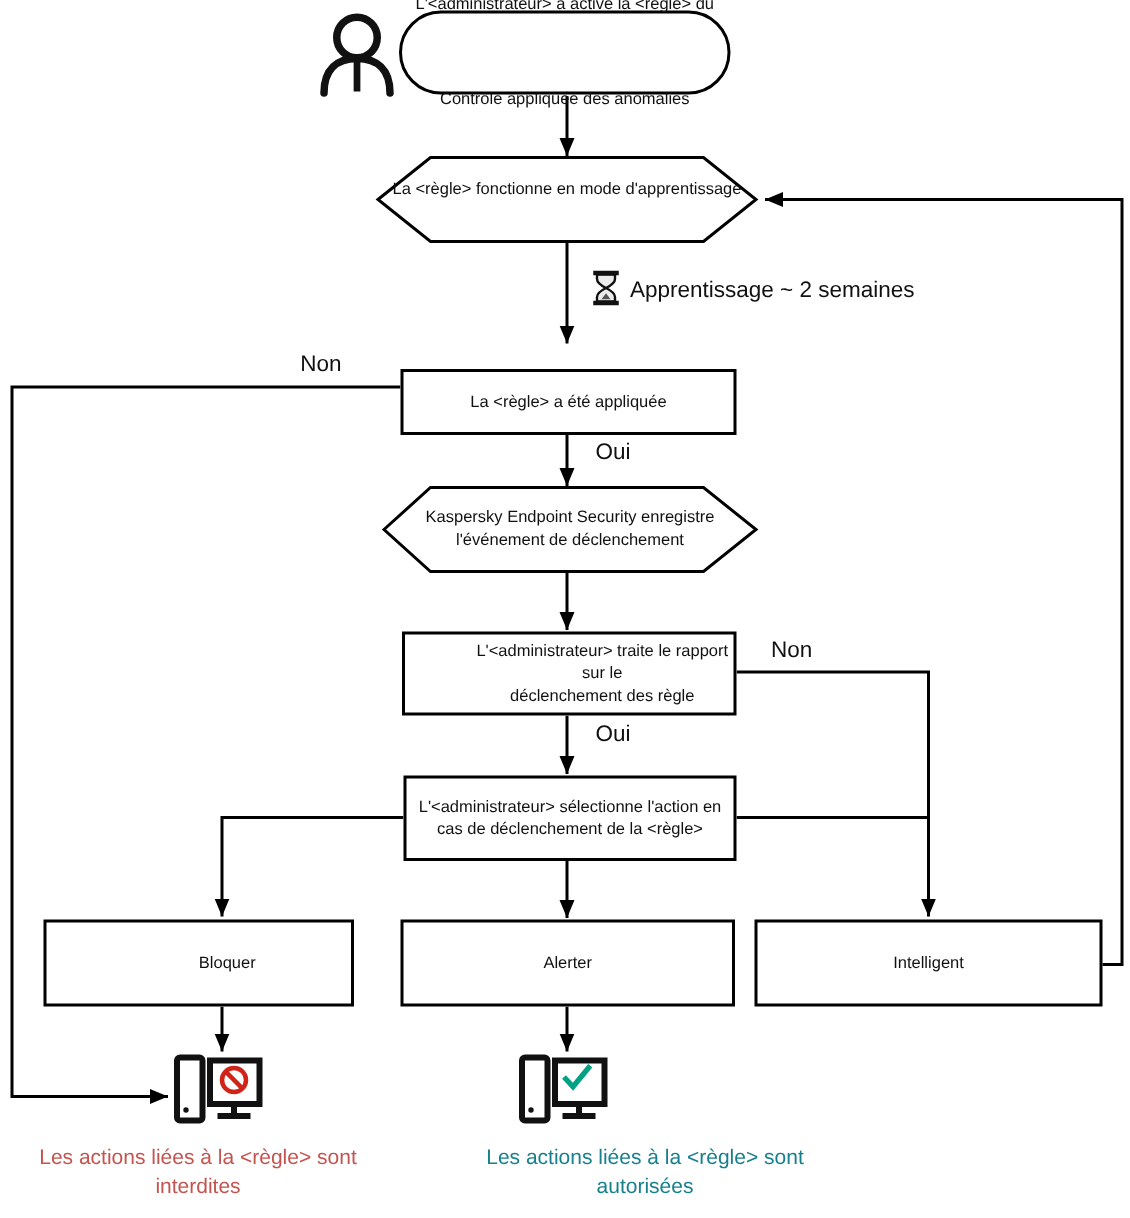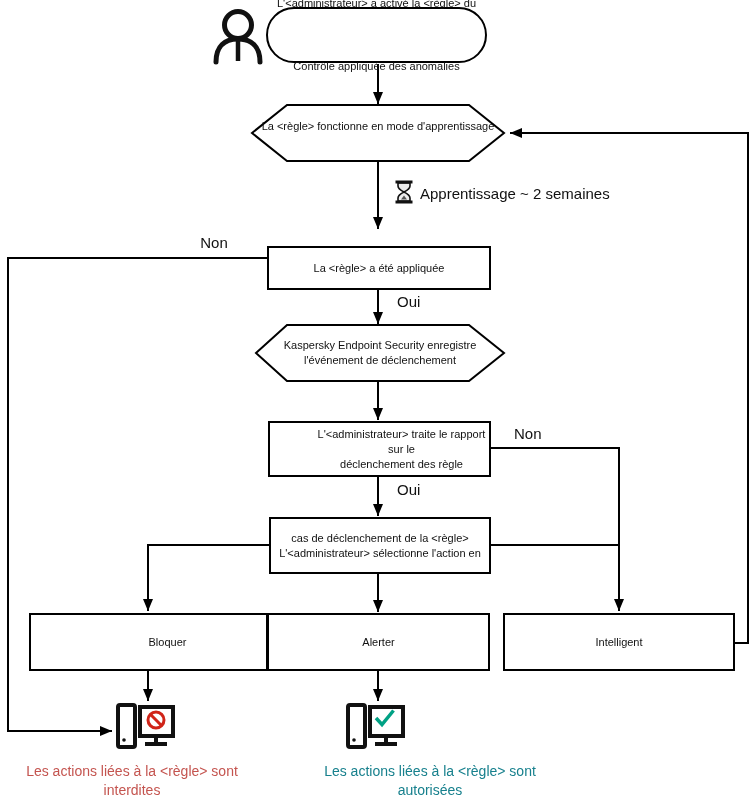--- a/index.html
+++ b/index.html
@@ -113,25 +113,25 @@
   </div>
 
   <div class="box" style="left:268px;top:421px;width:223px;height:56px;padding-left:44px;">
     <div>L'&lt;administrateur&gt; traite le rapport sur le</div>
     <div>déclenchement des règle</div>
   </div>
   <div class="lbl" style="left:514px;top:425px;">Non</div>
   <div class="lbl" style="left:397px;top:481px;">Oui</div>
 
   <div class="box" style="left:269px;top:517px;width:222px;height:57px;">
+    <div>L'&lt;administrateur&gt; sélectionne l'action en</div>
     <div>cas de déclenchement de la &lt;règle&gt;</div>
-    <div>L'&lt;administrateur&gt; sélectionne l'action en</div>
   </div>
 
-  <div class="box" style="left:29px;top:613px;width:239px;height:58px;padding-left:38px;">
+  <div class="box" style="left:29px;top:613px;width:207px;height:58px;padding-left:38px;">
     <div>Bloquer</div>
   </div>
   <div class="box" style="left:267px;top:613px;width:223px;height:58px;">
     <div>Alerter</div>
   </div>
   <div class="box" style="left:503px;top:613px;width:232px;height:58px;text-align:right;">
     <div>Intelligent</div>
   </div>
 
   <div class="outcome" style="left:10px;top:762px;width:244px;color:#c4544f;">

